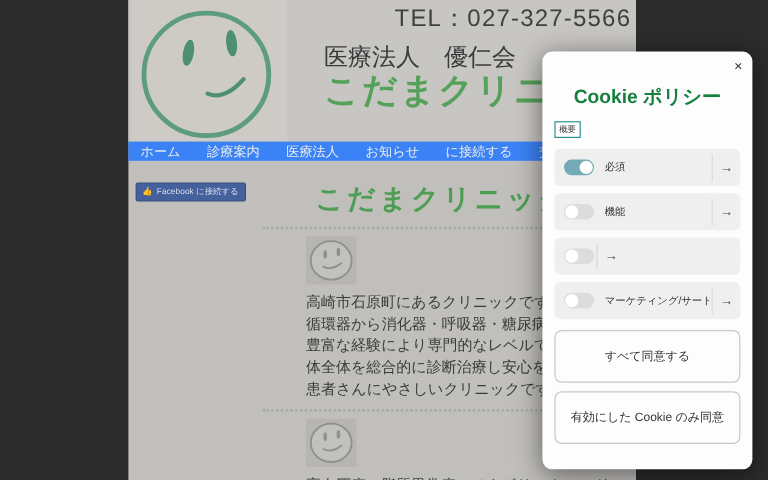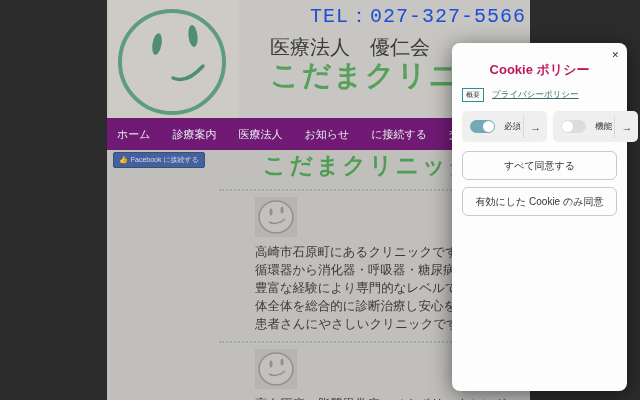--- a/index.html
+++ b/index.html
@@ -5,55 +5,55 @@
   html,body{margin:0;padding:0;}
   body{
     width:640px;height:400px;position:relative;overflow:hidden;
     background:#2c2c2c;
     font-family:"Liberation Sans","DejaVu Sans",sans-serif;
   }
   
   .page{position:absolute;left:107px;top:0;width:423px;height:400px;background:#c1bfbc;}
   .header{position:relative;height:118px;background:#c8c6c3;}
   .logo-box{position:absolute;left:2px;top:0;width:130px;height:118px;background:#cecbc7;}
-  .tel{position:absolute;right:4px;top:2px;font-size:20px;color:#1d4ed8;letter-spacing:1px;font-family:Liberation Mono, monospace;}
+  .tel{position:absolute;right:4px;top:2px;font-size:20px;color:#404040;letter-spacing:1px;}
   .org{position:absolute;left:163px;top:34px;font-size:20px;color:#3a3a3a;}
   .clinic-name{position:absolute;left:163px;top:56px;font-size:29px;font-weight:bold;color:#55a159;letter-spacing:2px;white-space:nowrap;}
-  .nav{position:absolute;left:0;top:118px;width:100%;height:32px;background:#701a75;display:flex;align-items:center;padding-left:10px;box-sizing:border-box;gap:22px;}
+  .nav{position:absolute;left:0;top:118px;width:100%;height:16px;background:#3b82f6;display:flex;align-items:center;padding-left:10px;box-sizing:border-box;gap:22px;}
   .nav-item{font-size:11px;color:#e8eceb;white-space:nowrap;cursor:pointer;}
   .content{position:absolute;left:0;top:142px;width:100%;height:258px;}
   .fb-badge{position:absolute;left:6px;top:10px;background:#44619d;border:1px solid #35507f;border-radius:2px;color:#d7dce8;font-size:7px;padding:2px 5px;display:flex;align-items:center;gap:3px;white-space:nowrap;}
   .col{position:absolute;left:112px;top:8px;width:300px;}
   .col-head{font-size:23px;font-weight:bold;color:#4d9e52;letter-spacing:3px;text-align:center;white-space:nowrap;}
   .dotline{border-top:2px dotted #a0aaa0;margin:8px 0 6px 0;}
   .mini-smiley{width:42px;height:40px;background:#b7b5b2;margin-left:36px;display:block;}
   .para{margin:6px 0 0 36px;font-size:12.5px;line-height:18px;color:#3b3b3b;white-space:nowrap;}
   .para div{white-space:nowrap;}
   
   .dialog{position:absolute;left:452px;top:43px;width:175px;height:348px;background:#fdfdfd;border-radius:8px;
     box-shadow:0 4px 22px rgba(0,0,0,0.5);box-sizing:border-box;padding:10px 10px 8px 10px;}
-  .dlg-title{text-align:center;font-size:13px;font-weight:bold;color:#be185d;margin-top:8px;}
+  .dlg-title{text-align:center;font-size:16px;font-weight:bold;color:#15803d;margin-top:18px;}
   .dlg-close{position:absolute;right:8px;top:8px;font-size:9px;color:#333;cursor:pointer;line-height:9px;}
   .dlg-body{margin-top:8px;font-size:8.6px;line-height:13px;color:#222;text-align:justify;}
   .dlg-meta{display:flex;align-items:center;gap:8px;margin-top:9px;}
   .ov-badge{border:1px solid #2f8f8f;color:#333;font-size:7px;padding:1px 3px;background:#fff;cursor:pointer;}
   .pv-link{font-size:8.5px;color:#356a6a;text-decoration:underline;cursor:pointer;}
-  .toggles{margin-top:9px;display:flex;flex-direction:row;gap:6px;}
+  .toggles{margin-top:9px;display:flex;flex-direction:column;gap:6px;}
   .trow{background:#efefef;border-radius:5px;height:31px;display:flex;align-items:center;padding:0 6px 0 8px;}
   .switch{width:25px;height:13px;border-radius:7px;position:relative;flex:0 0 auto;cursor:pointer;}
   .switch.on{background:#74a9b7;}
   .switch.off{background:#dcdcdc;}
   .knob{position:absolute;top:1px;width:11px;height:11px;border-radius:50%;background:#fff;}
   .switch.on .knob{right:1px;}
   .switch.off .knob{left:1px;}
   .tlabel{font-size:8.6px;color:#333;margin-left:9px;flex:1 1 auto;white-space:nowrap;overflow:hidden;}
   .tdiv{width:1px;height:22px;background:#d9d9d9;margin:0 6px 0 2px;flex:0 0 auto;}
   .arrow{font-size:11px;color:#444;cursor:pointer;flex:0 0 auto;}
   .dlg-buttons{margin-top:9px;display:flex;flex-direction:column;gap:7px;}
-  .dlg-btn{background:#fdfdfd;border:1px solid #c9c9c9;border-radius:6px;height:29px;font-size:10px;color:#333;
+  .dlg-btn{background:#fdfdfd;border:1px solid #c9c9c9;border-radius:6px;height:44px;font-size:10px;color:#333;
     font-family:inherit;cursor:pointer;white-space:nowrap;}
 </style>
 </head>
 <body>
 
 <div class="page">
   <div class="header">
     <div class="logo-box">
       <svg width="130" height="118" viewBox="0 0 130 118">
         <ellipse cx="63" cy="62" rx="52" ry="51" fill="none" stroke="#5e9c80" stroke-width="4"></ellipse>
@@ -112,21 +112,20 @@
       </div>
     </div>
   </div>
 </div>
 
 <div class="dialog">
   <div class="dlg-close">✕</div>
   <div class="dlg-title">Cookie ポリシー</div>
   <div class="dlg-meta">
     <span class="ov-badge">概要</span>
-    <span class="pv-link">プライバシーポリシー</span>
   </div>
   <div class="toggles">
     <div class="trow">
       <span class="switch on">
           <span class="knob"></span>
         </span>
       <span class="tlabel">必須</span>
       <span class="tdiv"></span>
       <span class="arrow">→</span>
     </div>

